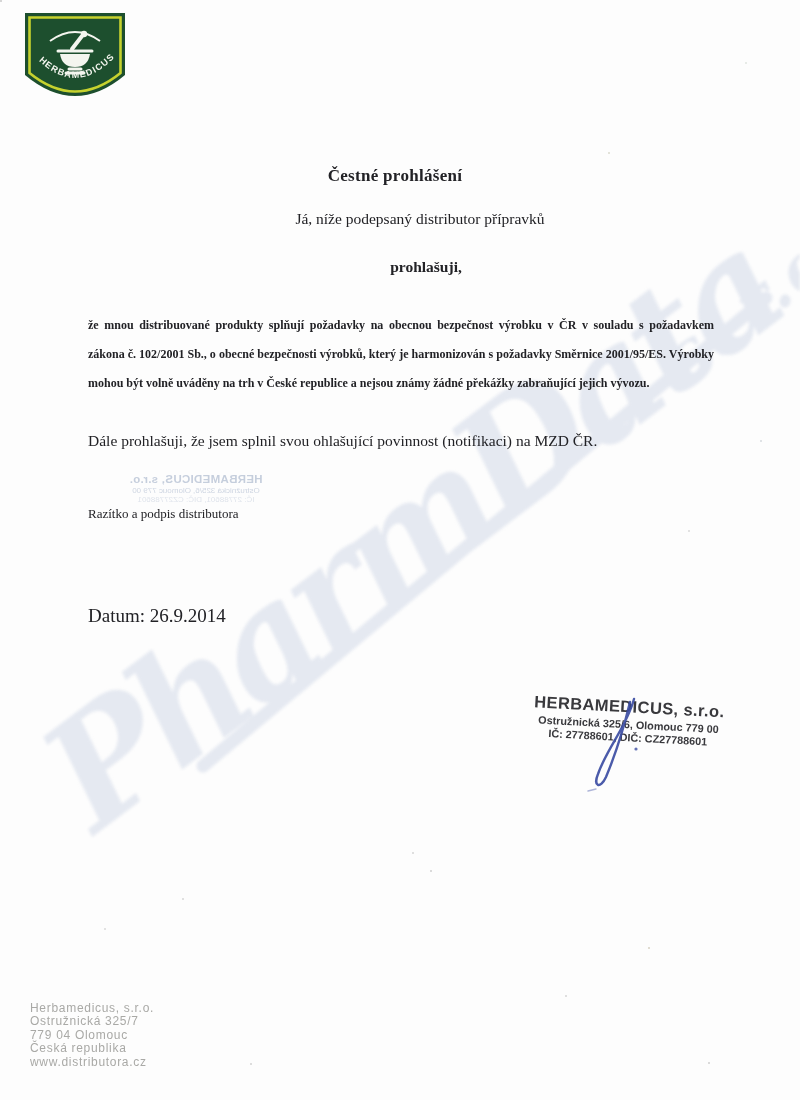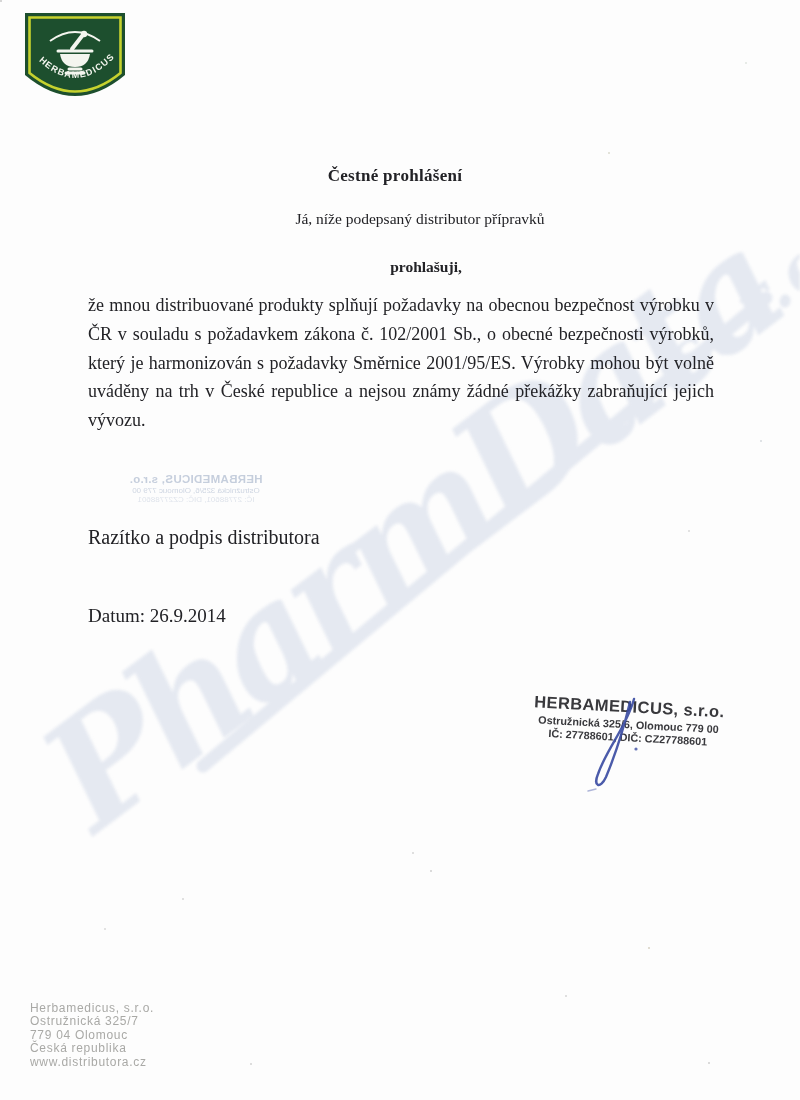--- a/index.html
+++ b/index.html
@@ -19,29 +19,29 @@
   }
   .intro{
     position:absolute;left:0;top:210px;width:840px;text-align:center;
     font-size:15.5px;z-index:2;
   }
   .prohlasuji{
     position:absolute;left:0;top:258px;width:852px;text-align:center;
     font-size:15.5px;font-weight:bold;z-index:2;
   }
   .body-par{
-    position:absolute;left:88px;top:291px;width:626px;
-    font-size:18px;line-height:28.8px;text-align:justify;z-index:2;
+    position:absolute;left:88px;top:311px;width:626px;
+    font-size:12px;line-height:28.8px;text-align:justify;z-index:2;font-weight:bold;
   }
   .notif{
     position:absolute;left:88px;top:432px;width:640px;
     font-size:15.5px;z-index:2;
   }
   .razitko{
-    position:absolute;left:88px;top:506px;font-size:20px;z-index:2;margin-top:20px;
+    position:absolute;left:88px;top:506px;font-size:13px;z-index:2;
   }
   .datum{
     position:absolute;left:88px;top:605px;font-size:19px;z-index:2;
   }
   
   .bleed{
     position:absolute;left:96px;top:473px;width:200px;z-index:1;
     transform:scaleX(-1);filter:blur(.7px);opacity:.5;
     color:#8fa0bd;text-align:center;font-family:"Liberation Sans",sans-serif;
   }
@@ -116,20 +116,21 @@
   </div>
 
   <div class="title">Čestné prohlášení</div>
 
   <div class="intro">Já, níže podepsaný distributor přípravků</div>
 
   <div class="prohlasuji">prohlašuji,</div>
 
   <div class="body-par">že mnou distribuované produkty splňují požadavky na obecnou bezpečnost výrobku v ČR v souladu s požadavkem zákona č. 102/2001 Sb., o obecné bezpečnosti výrobků, který je harmonizován s požadavky Směrnice 2001/95/ES. Výrobky mohou být volně uváděny na trh v České republice a nejsou známy žádné překážky zabraňující jejich vývozu.</div>
 
+  <div class="notif">Dále prohlašuji, že jsem splnil svou ohlašující povinnost (notifikaci) na MZD ČR.</div>
 
   <div class="bleed">
     <div class="b1">HERBAMEDICUS, s.r.o.</div>
     <div class="b2">Ostružnická 325/6, Olomouc 779 00</div>
     <div class="b3">IČ: 27788601, DIČ: CZ27788601</div>
   </div>
 
   <div class="razitko">Razítko a podpis distributora</div>
 
   <div class="datum">Datum: 26.9.2014</div>

